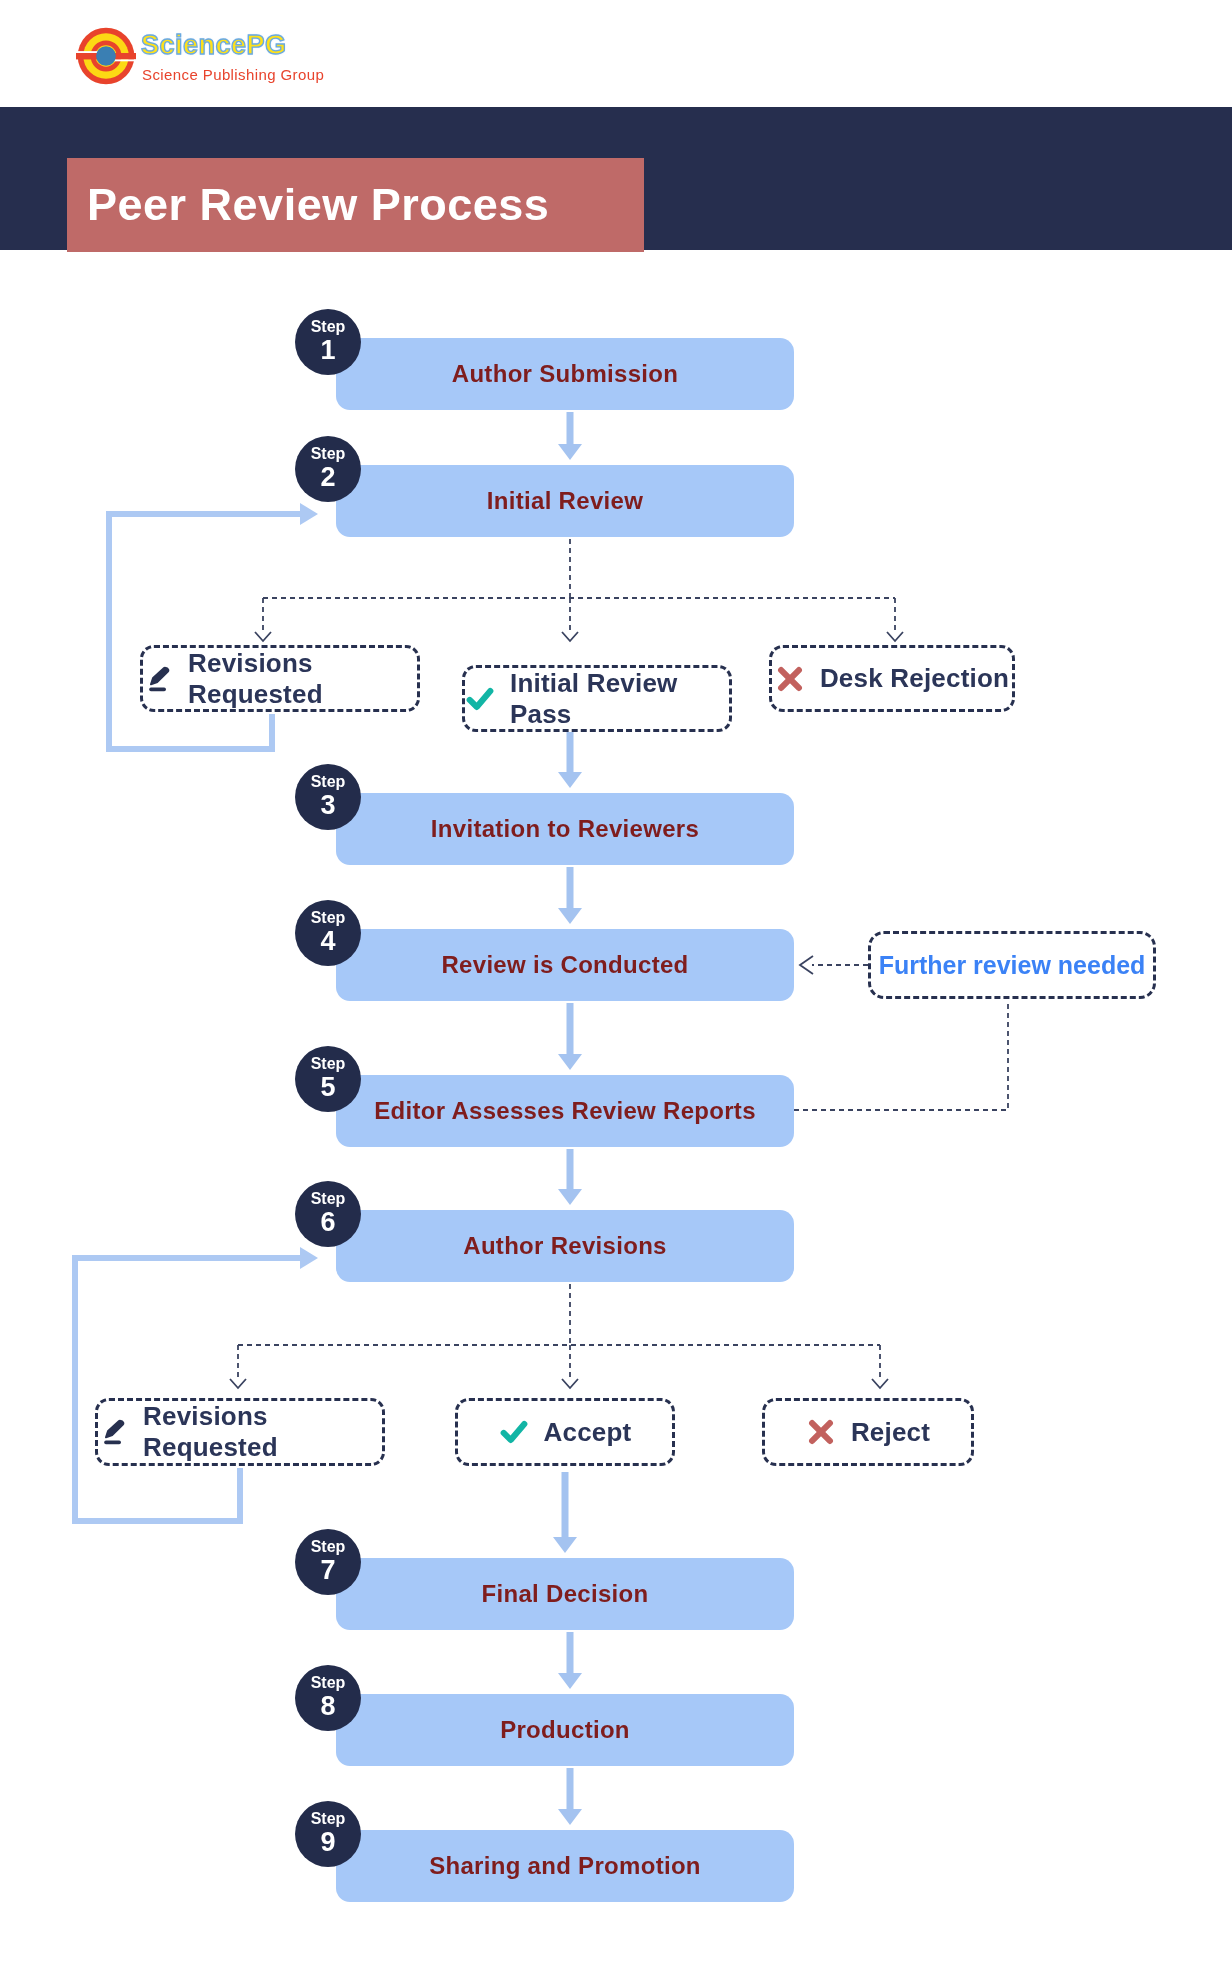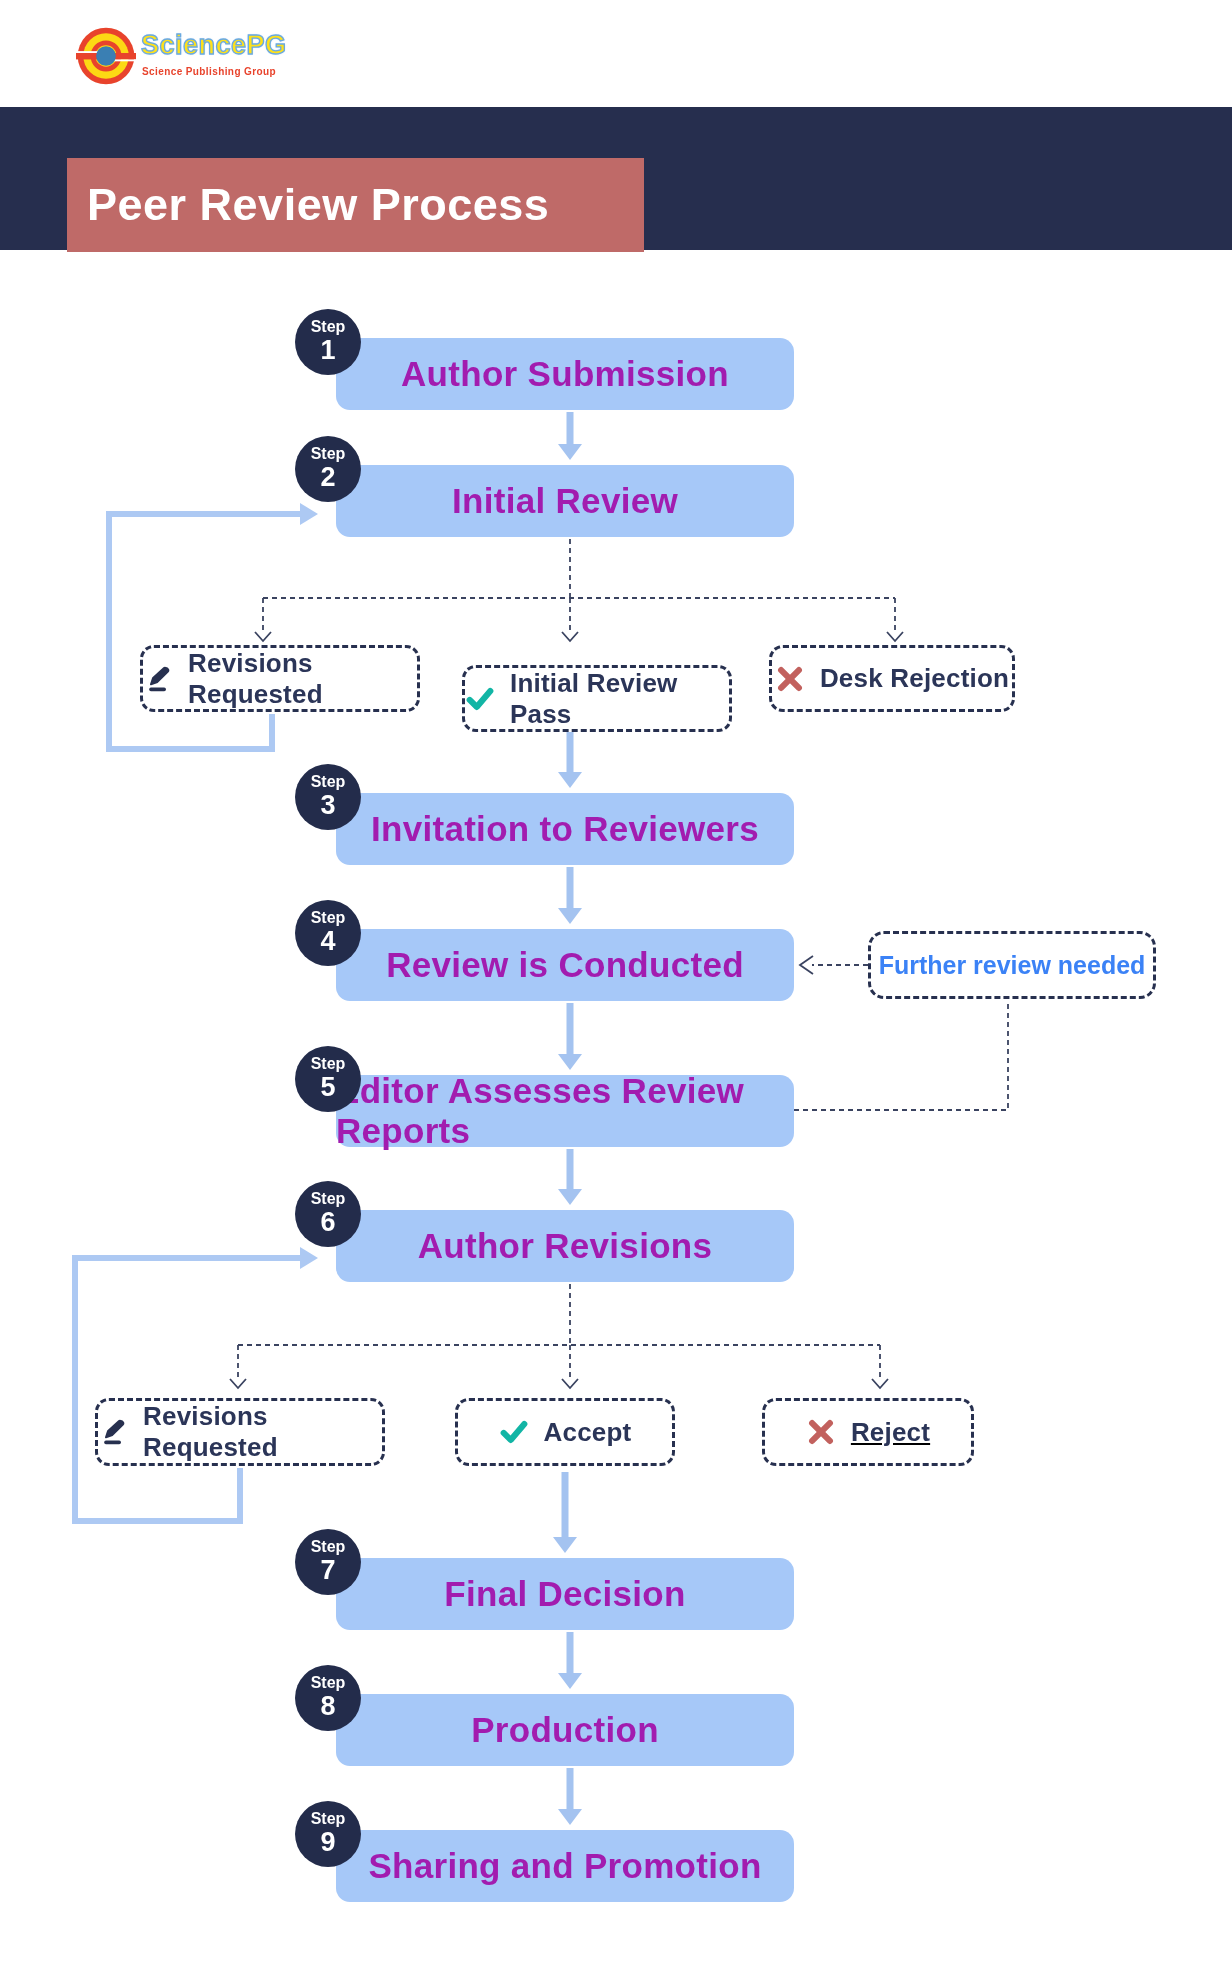--- a/index.html
+++ b/index.html
@@ -6,37 +6,37 @@
   body{width:1232px;height:1986px;position:relative;overflow:hidden;
        font-family:"Liberation Sans","DejaVu Sans",sans-serif;}
   .abs{position:absolute;}
 
   
   .header{left:0;top:0;width:1104px;height:107px;background:#ffffff;}
   .logo-emblem{left:76px;top:26px;width:60px;height:60px;}
   .logo-name{left:141px;top:30px;font-size:27px;font-weight:800;color:#ffe11a;
              -webkit-text-stroke:1.3px #6aa9e0;letter-spacing:0.5px;
              text-shadow:0 0 2px #9cc6ee;}
-  .logo-tagline{left:142px;top:66px;font-size:10px;font-weight:700;color:#e8432c;
+  .logo-tagline{left:142px;top:66px;font-size:15px;font-weight:400;color:#e8432c;
                 letter-spacing:0.4px;}
 
   
   .band{left:0;top:107px;width:1232px;height:143px;background:#262e4e;}
   .title-box{left:67px;top:158px;width:577px;height:94px;background:#bf6a68;
              display:flex;align-items:center;}
   .title-box span{padding-left:20px;font-size:45px;font-weight:800;color:#ffffff;
                   letter-spacing:0.5px;}
 
   
   svg.wires{left:0;top:0;width:1232px;height:1986px;z-index:1;}
 
   
   .flow-box{left:336px;width:458px;height:72px;background:#a6c8f8;border-radius:14px;
             display:flex;align-items:center;justify-content:center;z-index:2;}
-  .flow-box span{font-size:35px;font-weight:700;color:#a21caf;letter-spacing:0.3px;}
+  .flow-box span{font-size:24px;font-weight:700;color:#7f1d1d;letter-spacing:0.3px;}
   .y1{top:338px}.y2{top:465px}.y3{top:793px}.y4{top:929px}.y5{top:1075px}
   .y6{top:1210px}.y7{top:1558px}.y8{top:1694px}.y9{top:1830px}
 
   
   .step-circle{width:66px;height:66px;border-radius:50%;background:#232c4b;left:295px;
                display:flex;flex-direction:column;align-items:center;justify-content:center;
                z-index:3;color:#ffffff;line-height:1.05;text-align:right;}
   .step-circle .s{font-size:16px;font-weight:700;}
   .step-circle .n{font-size:27px;font-weight:800;}
   .c1{top:309px}.c2{top:436px}.c3{top:764px}.c4{top:900px}.c5{top:1046px}
@@ -46,21 +46,21 @@
   .opt-box{height:67px;border:3px dashed #27304f;border-radius:14px;background:#ffffff;
            display:flex;align-items:center;justify-content:center;gap:15px;z-index:2;
            box-sizing:border-box;}
   .opt-box span{font-size:26px;font-weight:700;color:#2b3558;letter-spacing:0.2px;}
   .r1{top:645px}.r2{top:1398px;height:68px;}
   .b1a{left:140px;width:280px;}
   .b1b{left:462px;width:270px;margin-top:20px;}
   .b1c{left:769px;width:246px;}
   .b2a{left:95px;width:290px;}
   .b2b{left:455px;width:220px;}
-  .b2c{left:762px;width:212px;text-decoration:underline;}
+  .b2c{left:762px;width:212px;}
   .opt-icon{width:30px;height:30px;flex:0 0 auto;display:block;}
 
   
   .side-note{left:868px;top:931px;width:288px;height:68px;border:3.5px dashed #27304f;
              border-radius:16px;background:#ffffff;display:flex;align-items:center;
              justify-content:center;z-index:2;box-sizing:border-box;}
   .side-note span{font-size:25px;font-weight:700;color:#3b82f6;}
 </style>
 </head>
 <body>

